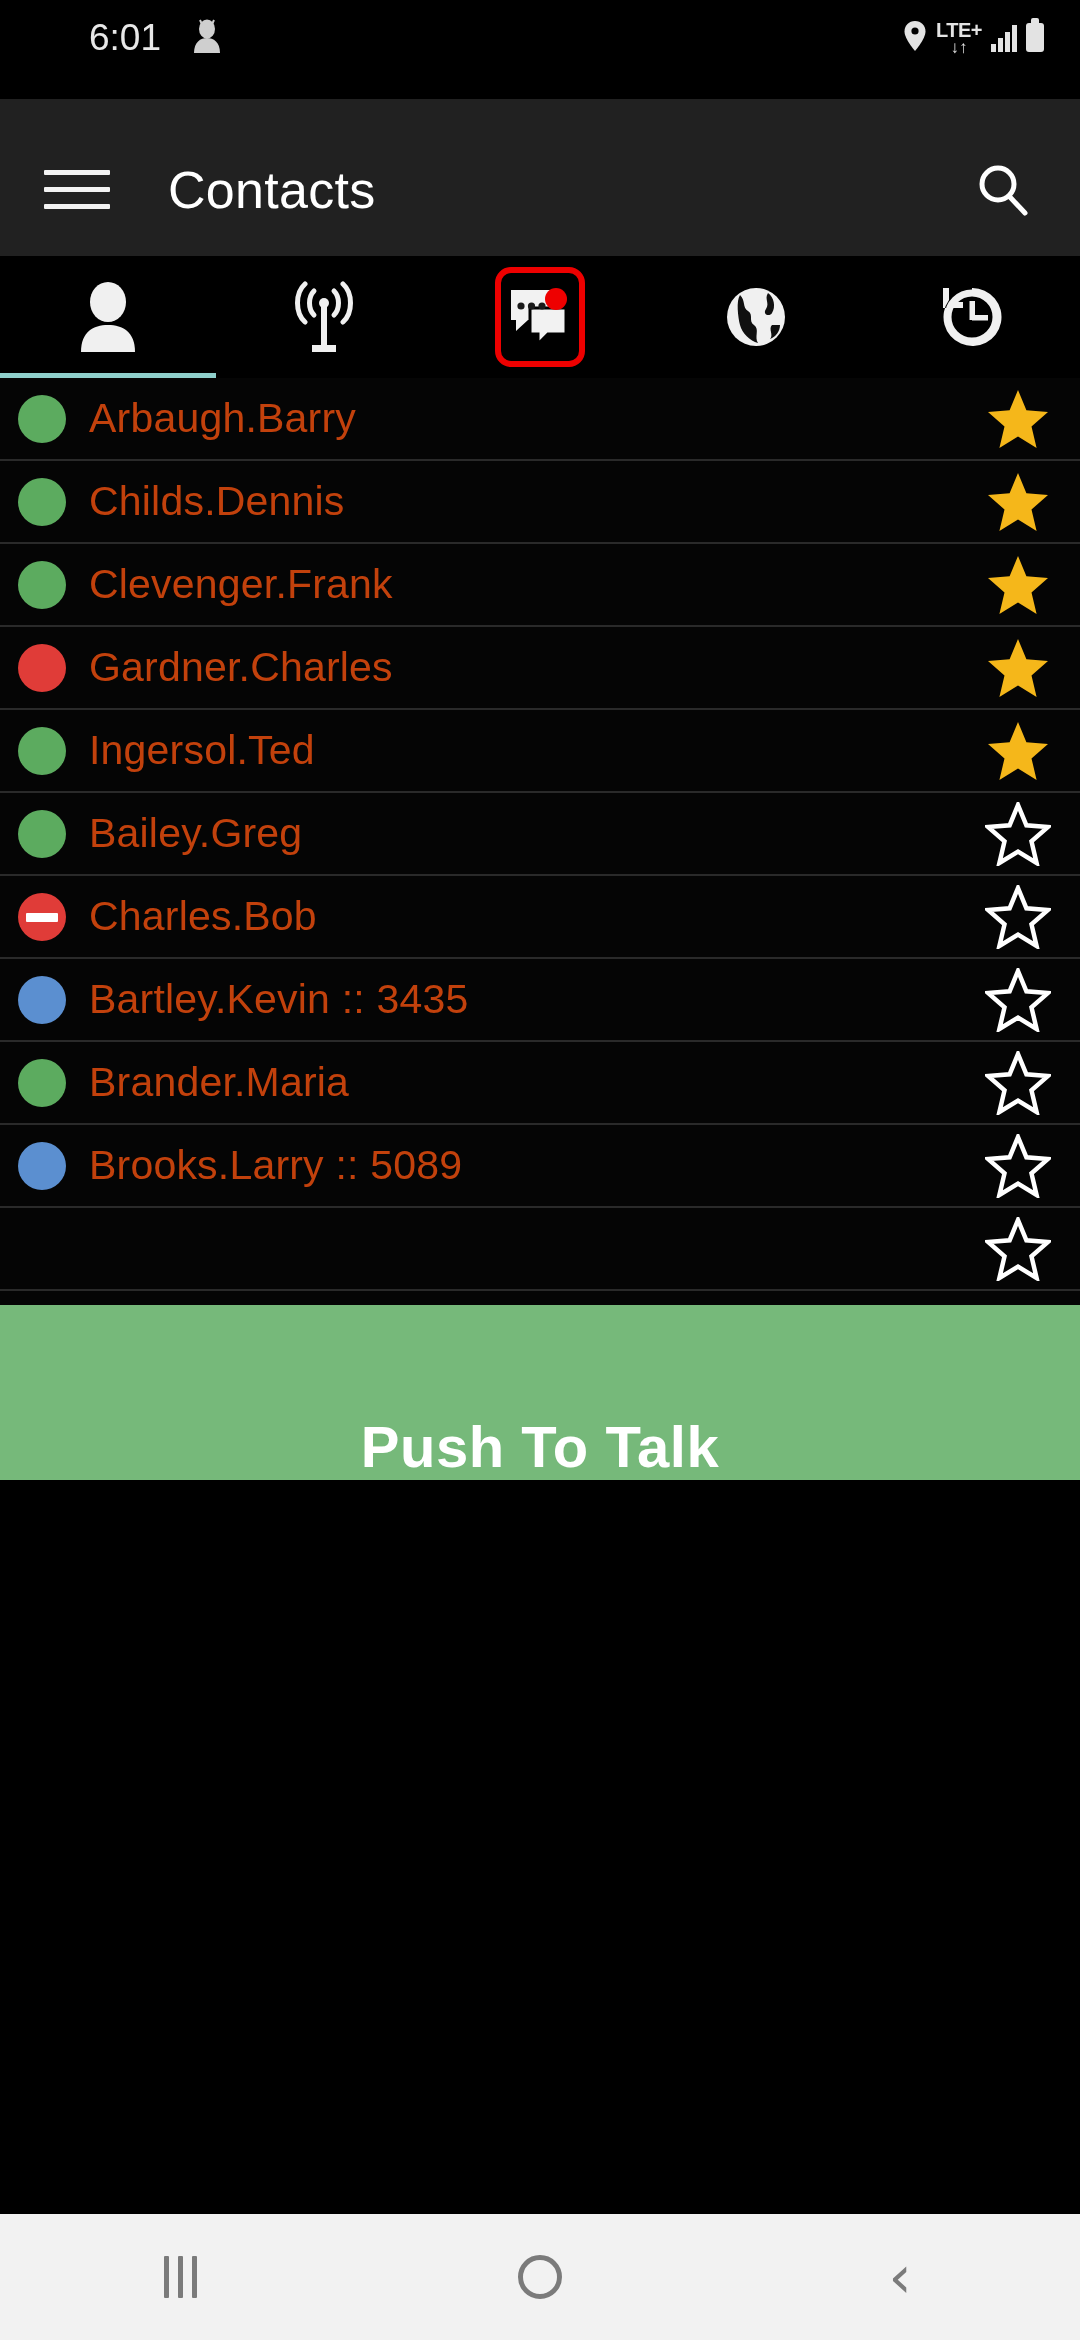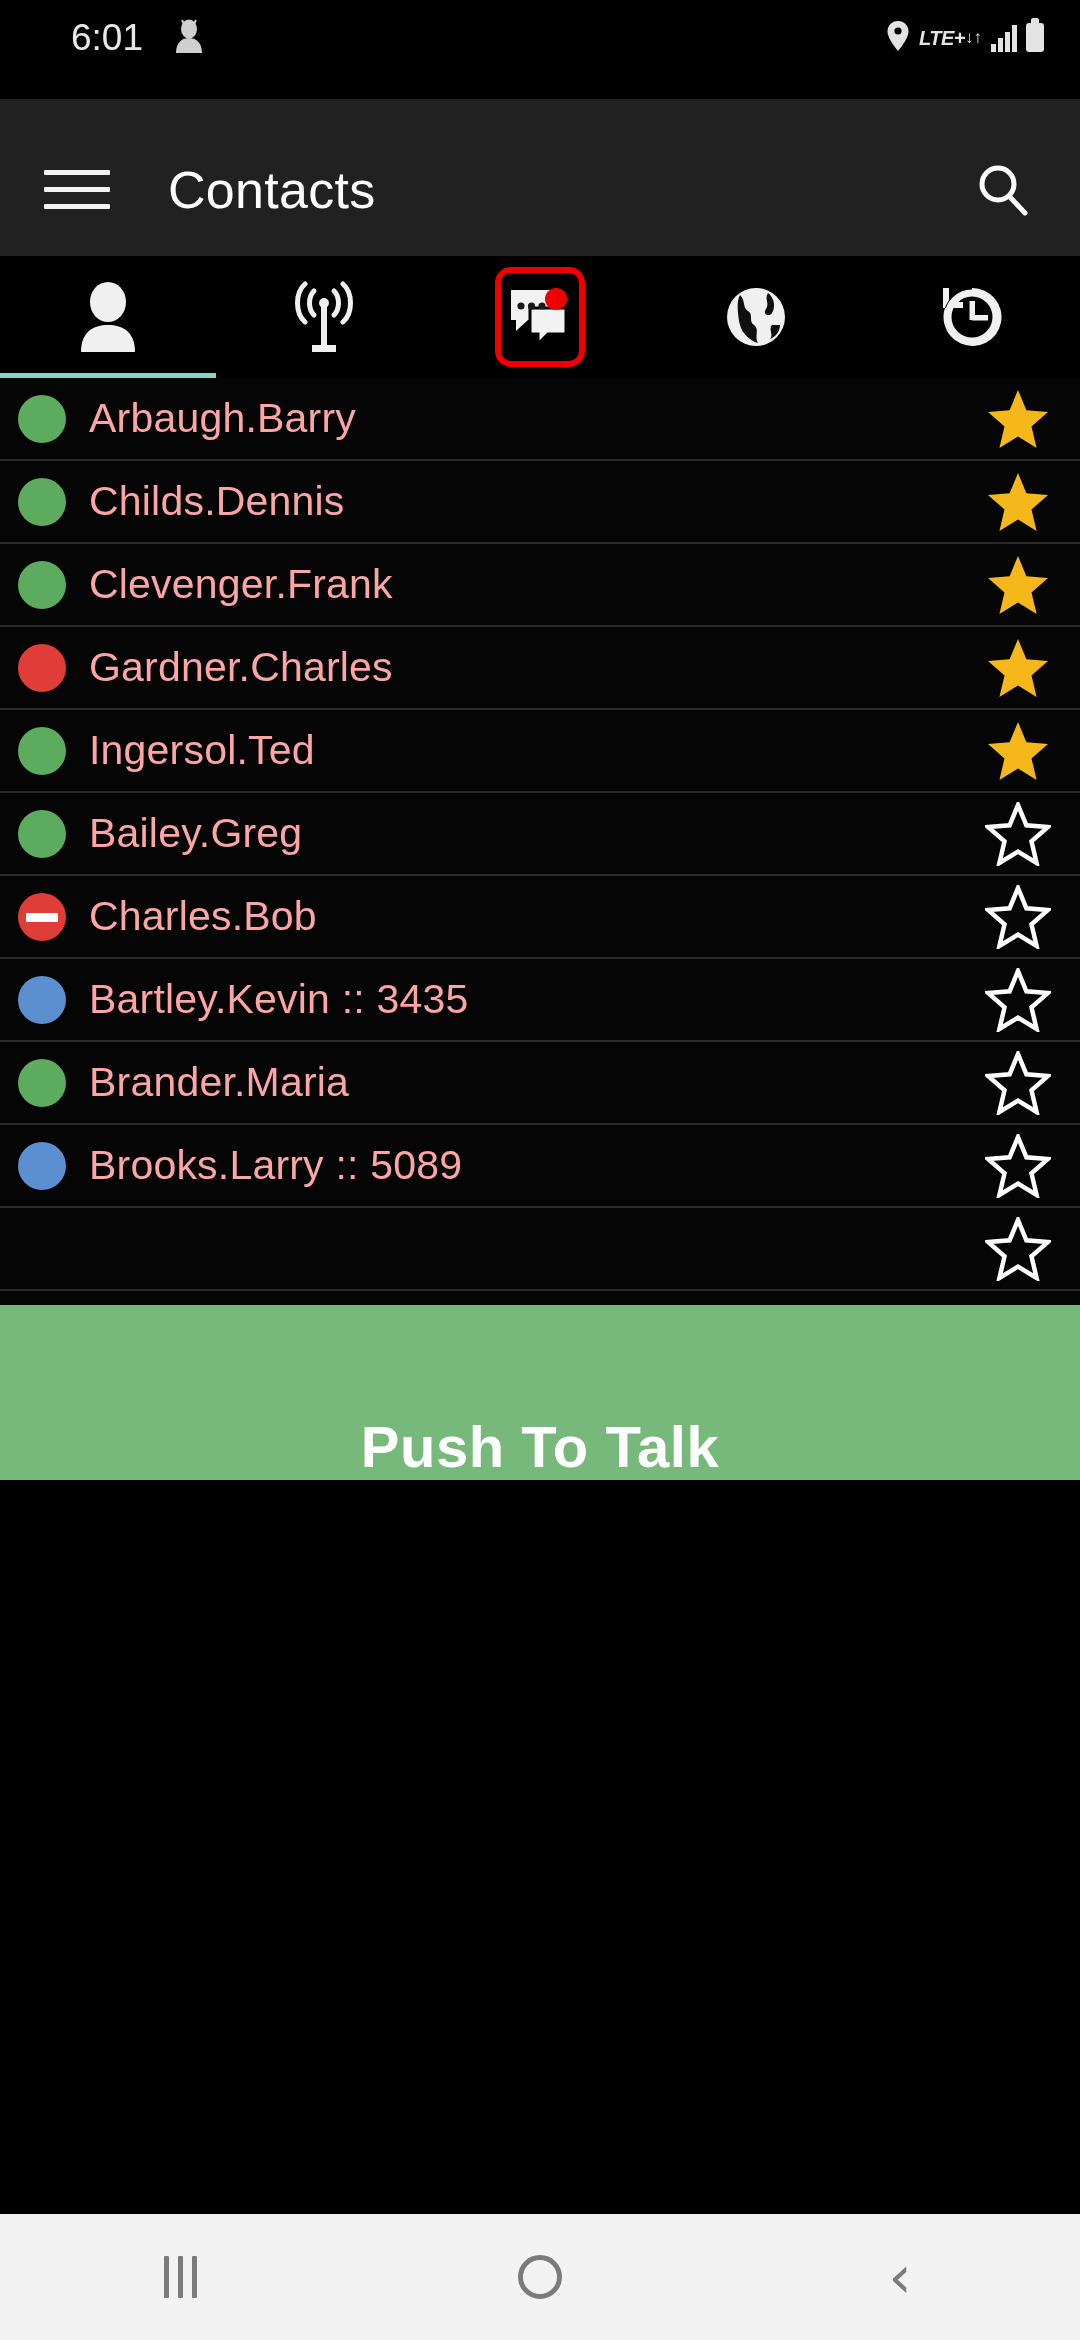--- a/index.html
+++ b/index.html
@@ -23,42 +23,41 @@
     top: 0; left: 0;
     width: 1080px; height: 75px;
     background: #000;
     display: flex;
     align-items: center;
   }
   .sb-left {
     display: flex;
     align-items: center;
     gap: 30px;
-    margin-left: 71px;
+    margin-left: 89px;
   }
   .sb-clock {
     color: #e8e8e8;
     font-size: 37px;
     letter-spacing: 0px;
     line-height: 1;
   }
   .sb-right {
     position: absolute;
     right: 36px;
     display: flex;
     align-items: center;
     gap: 9px;
   }
   .sb-lte-wrap {
     display: flex;
-    flex-direction: row;
+    flex-direction: column;
     align-items: center;
     justify-content: center;
     line-height: 1;
-    font-style: italic;
   }
   .sb-lte-text {
     color: #e3e3e3;
     font-size: 20px;
     font-weight: bold;
     letter-spacing: -0.5px;
   }
   .sb-lte-arrows {
     color: #e3e3e3;
     font-size: 17px;
@@ -188,21 +187,21 @@
   .status-dot.dnd::after {
     content: "";
     position: absolute;
     left: 8px; top: 20px;
     width: 32px; height: 9px;
     background: #ffffff;
     border-radius: 1px;
   }
   .contact-name {
     margin-left: 23px;
-    color: #fca5a5;
+    color: #c2410c;
     font-size: 41px;
     white-space: nowrap;
     letter-spacing: 0.2px;
   }
   .fav-star {
     position: absolute;
     right: 26px;
     top: 50%;
     transform: translateY(-50%);
     width: 72px; height: 70px;

